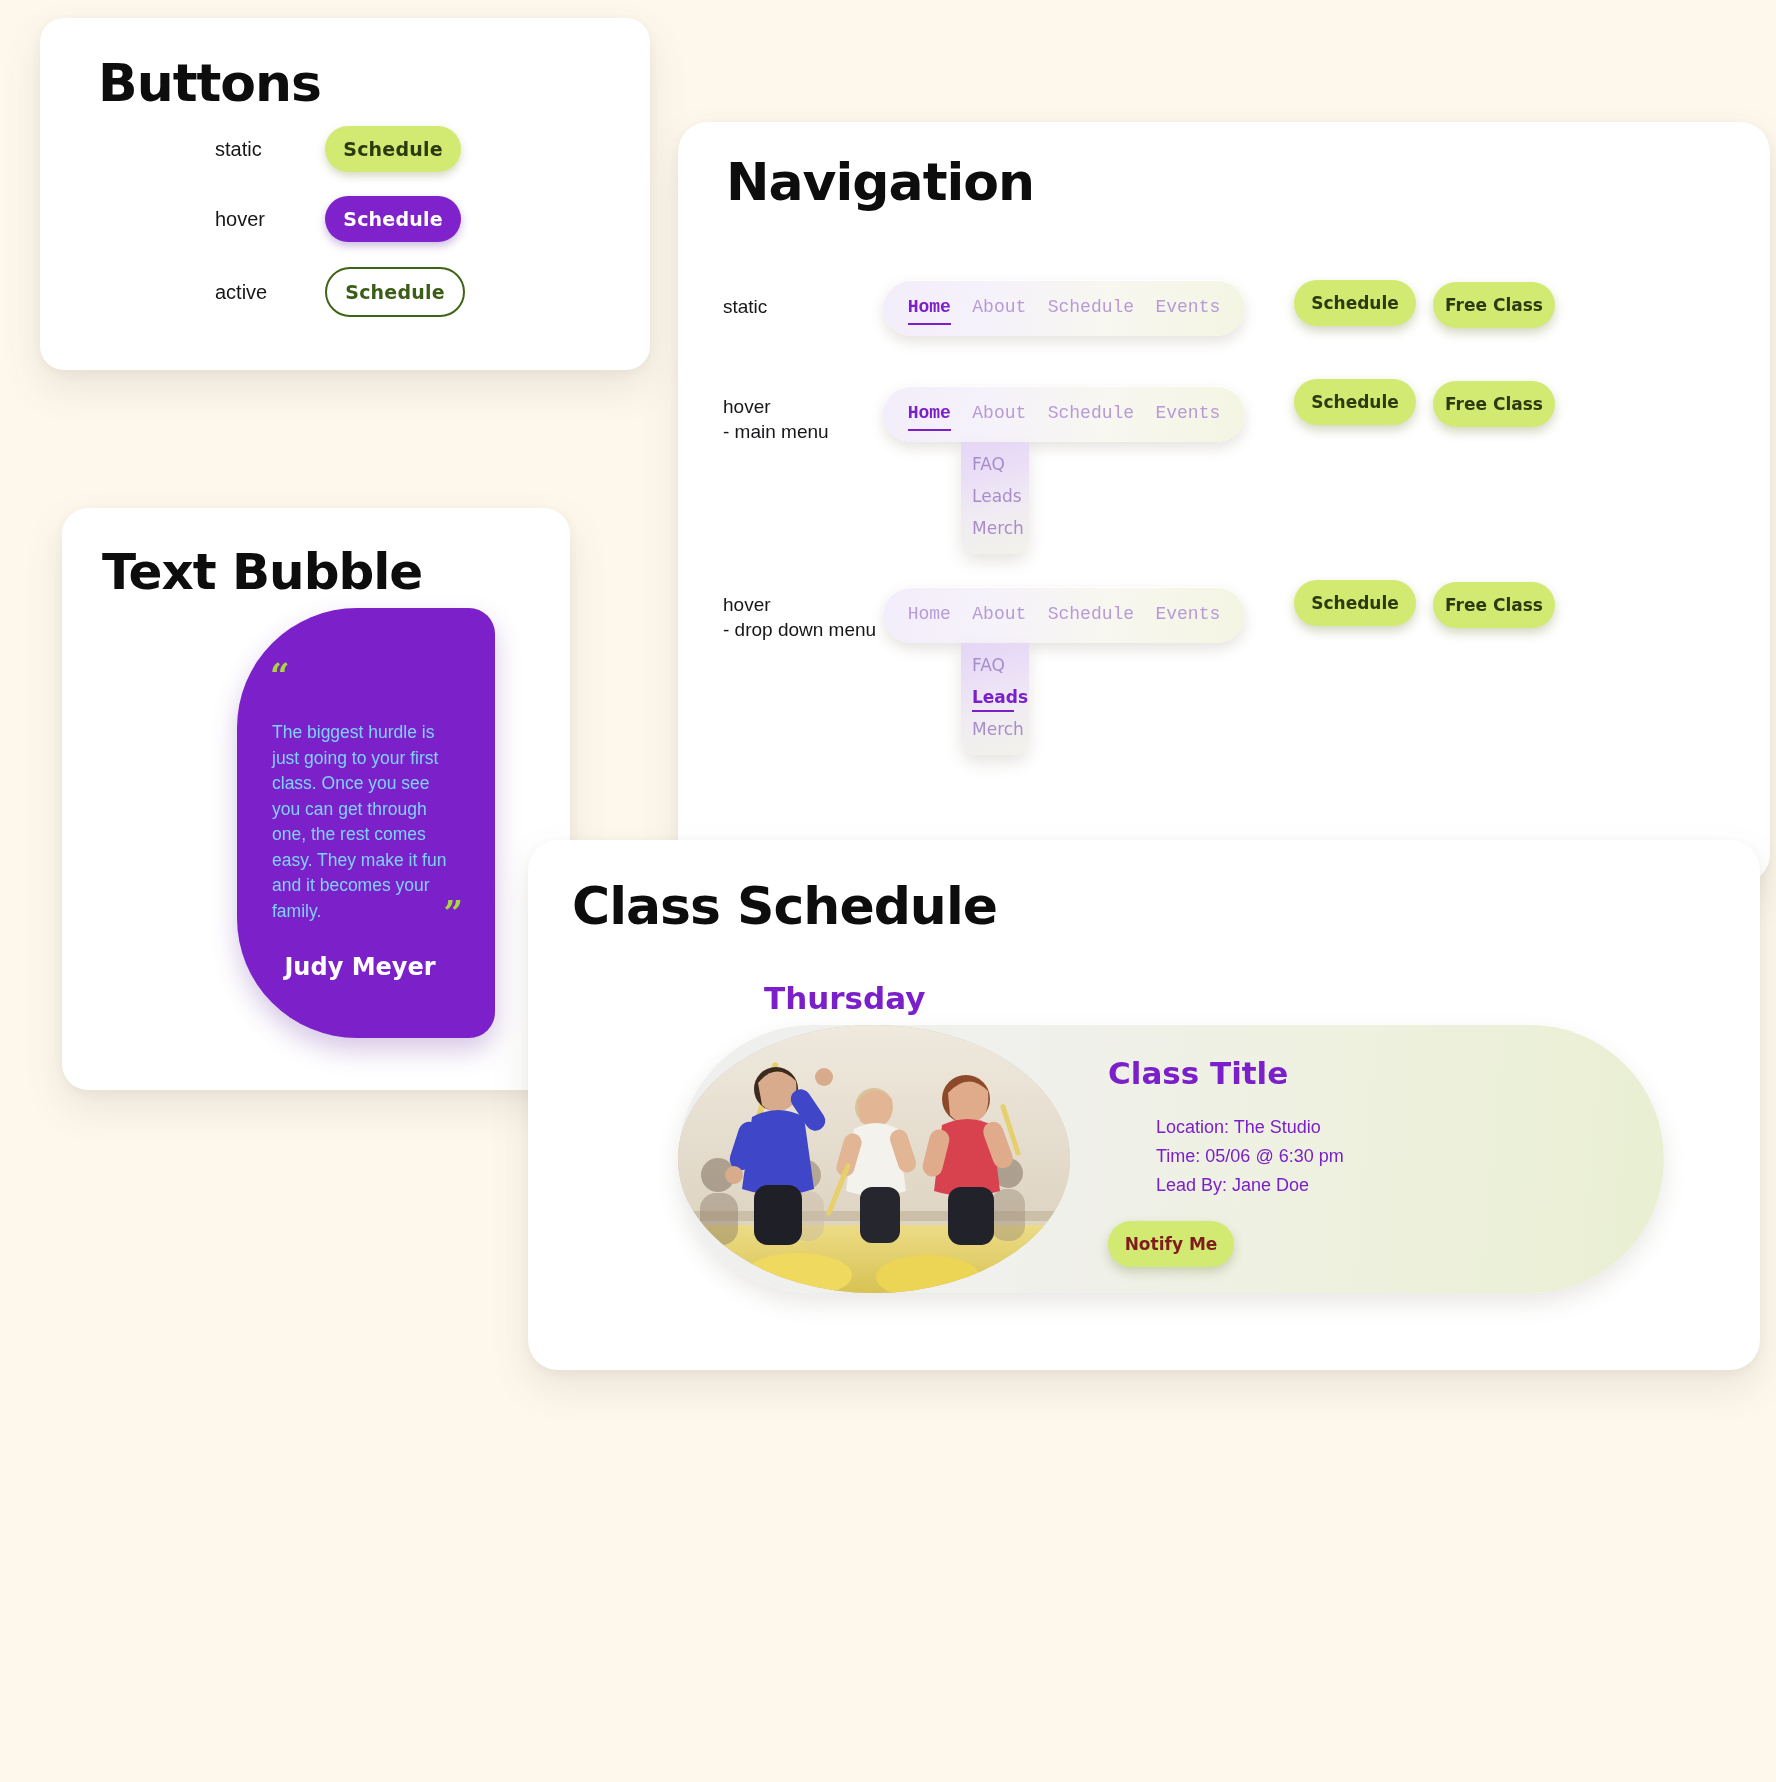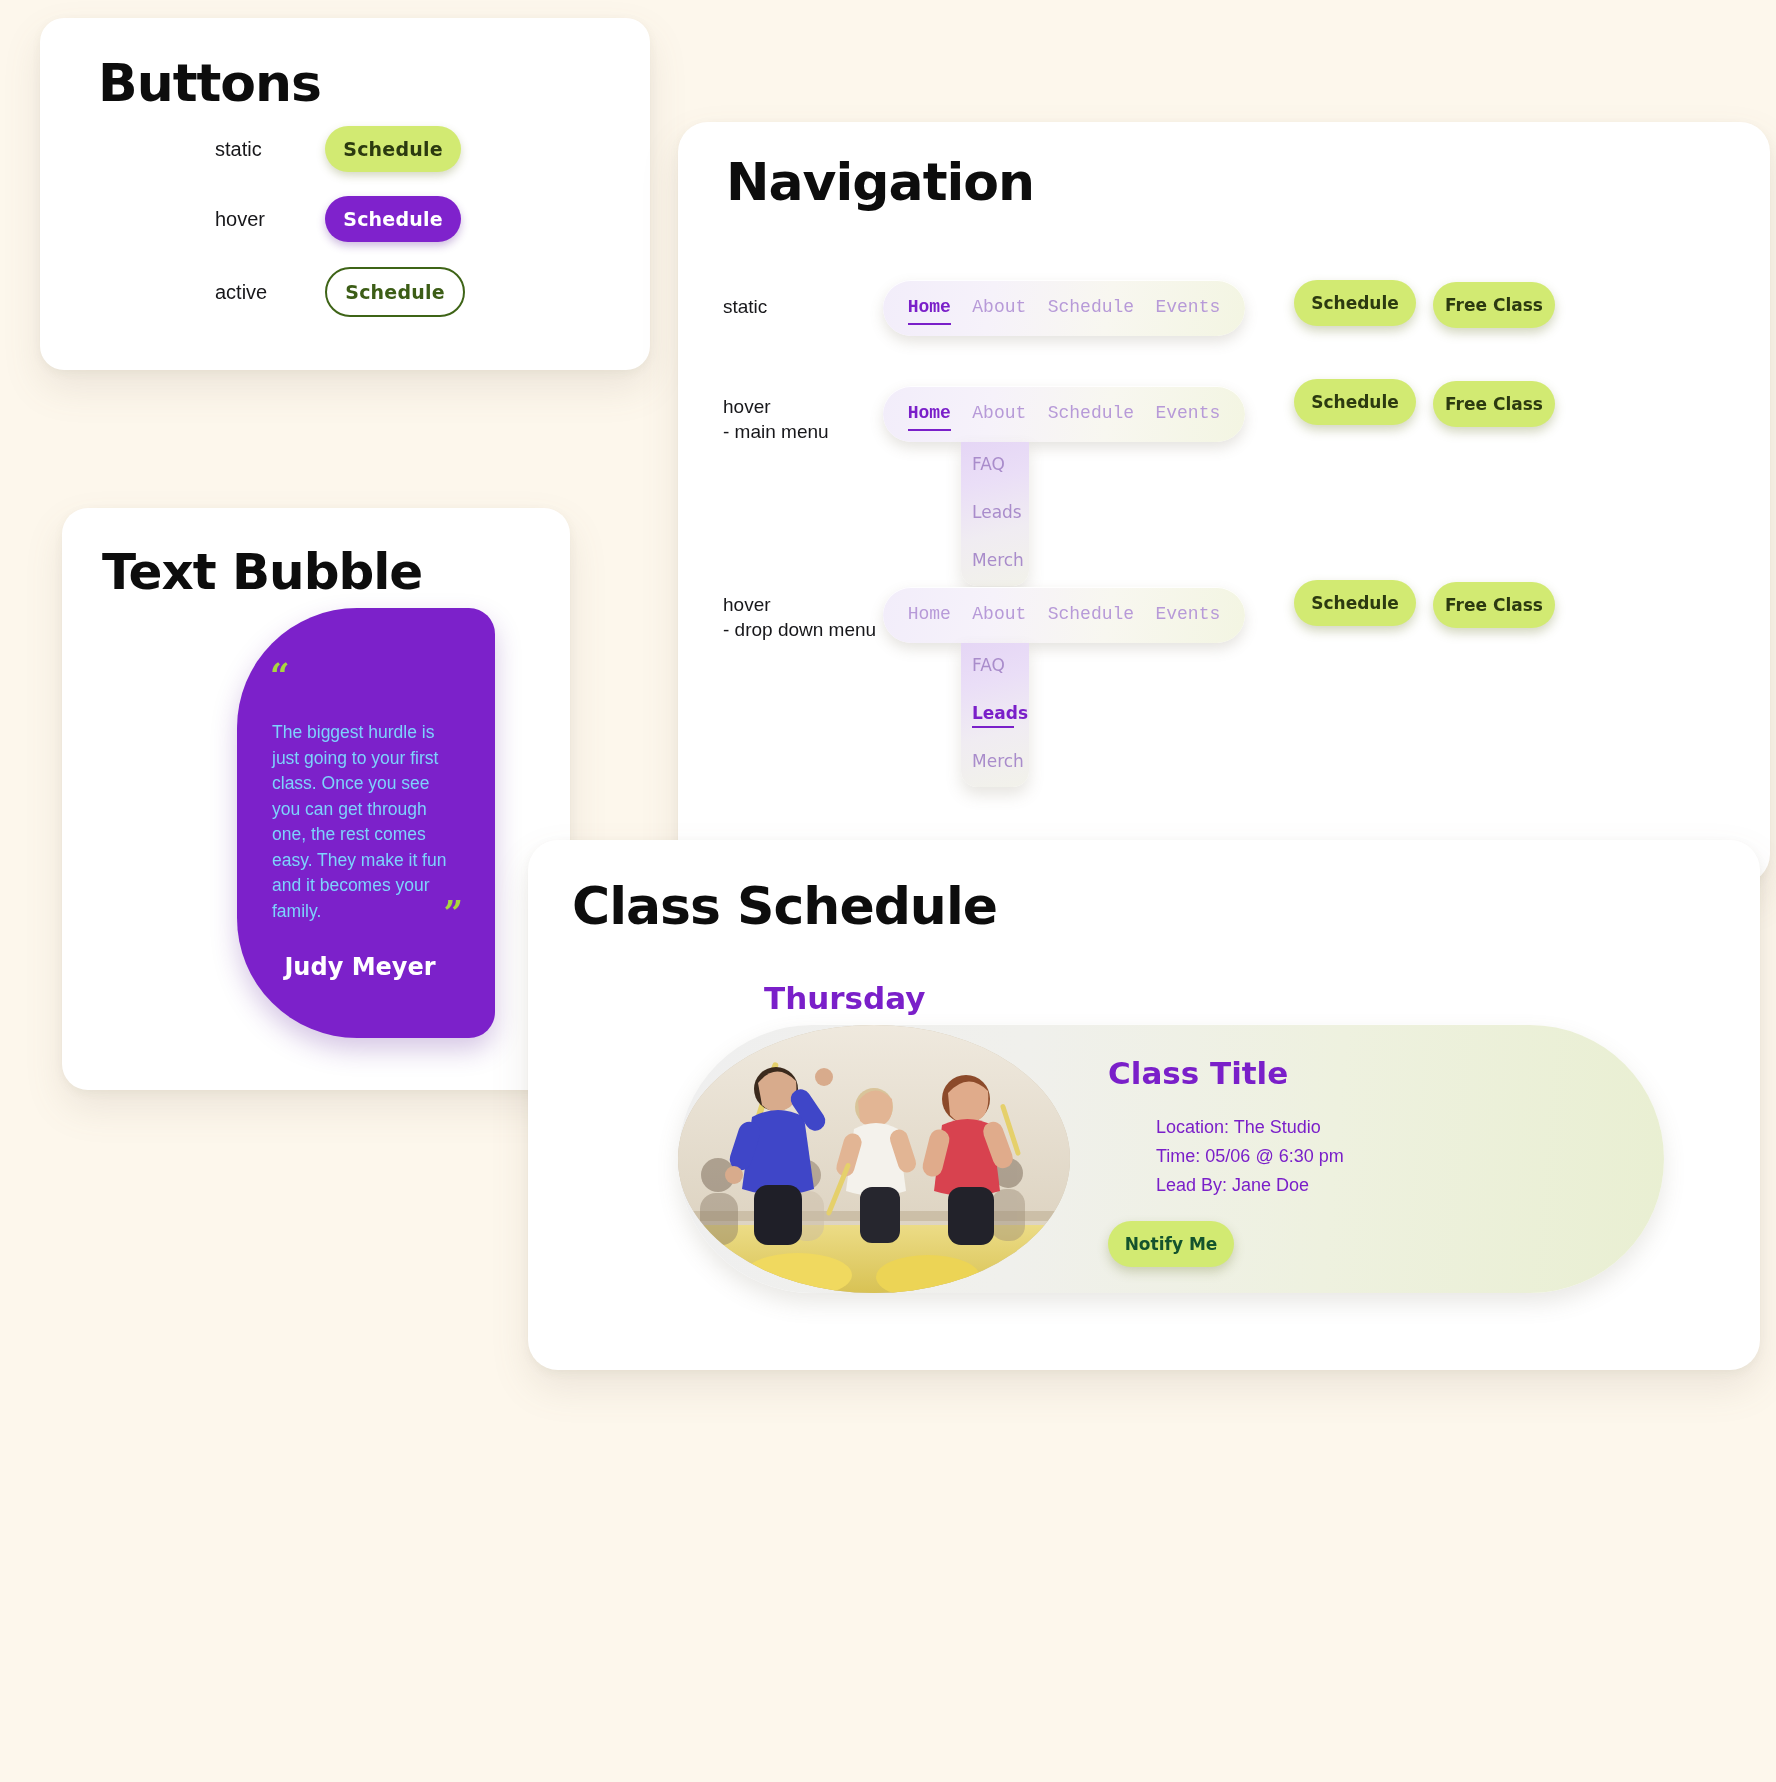--- a/index.html
+++ b/index.html
@@ -66,21 +66,21 @@
   .navlink.sel{ color:#7a1fc9; font-weight:700;}
   .navlink.sel::after{
     content:"";position:absolute;left:0;right:0;bottom:-5px;height:2px;background:#7a1fc9;
   }
   .dropdown{
     position:absolute; left:283px; width:68px;
     border-radius:0 0 16px 16px;
     background:linear-gradient(165deg,#e5d6f5 0%,#eadef7 28%,#f0ecf2 62%,#f2f2ea 100%);
     box-shadow:0 8px 16px rgba(110,100,80,.17);
     padding:12px 0 16px 0;
-    display:flex;flex-direction:column;gap:28px;align-items:flex-start;
+    display:flex;flex-direction:column;gap:12px;align-items:flex-start;
     box-sizing:border-box;
   }
   .dropitem{
     font-size:17px;color:#a98ccb;padding:0 0 0 11px;
     font-family:"DejaVu Sans", sans-serif;cursor:pointer;position:relative;
   }
   .dropitem.sel{ color:#7a1fc9;font-weight:700;}
   .dropitem.sel::after{
     content:"";position:absolute;left:11px;width:42px;bottom:-5px;height:2px;background:#7a1fc9;
   }
@@ -142,21 +142,21 @@
     font-size:31px;font-weight:700;color:#7a1fc9;margin-bottom:22px;
     font-family:"DejaVu Sans", sans-serif;
   }
   .class-meta{
     font-size:18px;color:#7a1fc9;line-height:1.62;
     font-family:"Liberation Sans", sans-serif;
     margin-left:48px;
   }
   .notify-btn{
     position:absolute;left:430px;top:196px;width:126px;height:46px;border-radius:24px;
-    background:#d2ea72;color:#14532d;
+    background:#d2ea72;color:#7f1d1d;
     display:flex;align-items:center;justify-content:center;
     font-size:17px;font-weight:700;font-family:"DejaVu Sans", sans-serif;
     box-shadow:0 5px 11px rgba(120,130,60,.30);cursor:pointer;
   }
 </style>
 </head>
 <body>
 
 <div class="card" id="buttons-card">
   <div class="section-title" id="buttons-title">Buttons</div>

